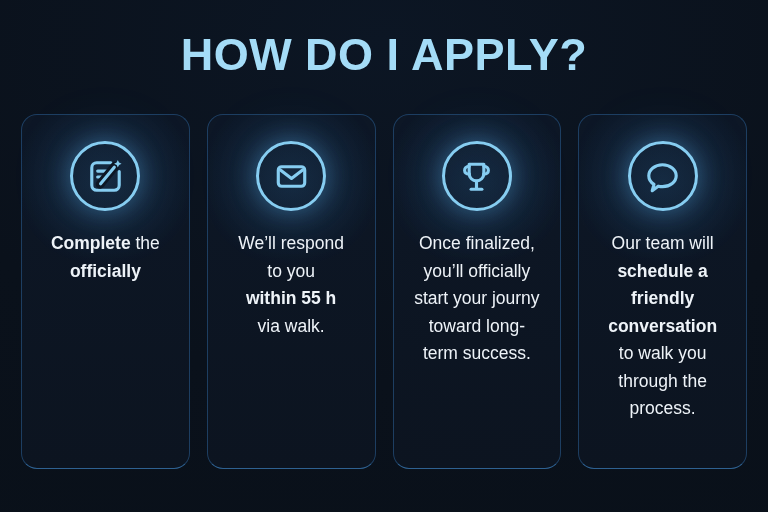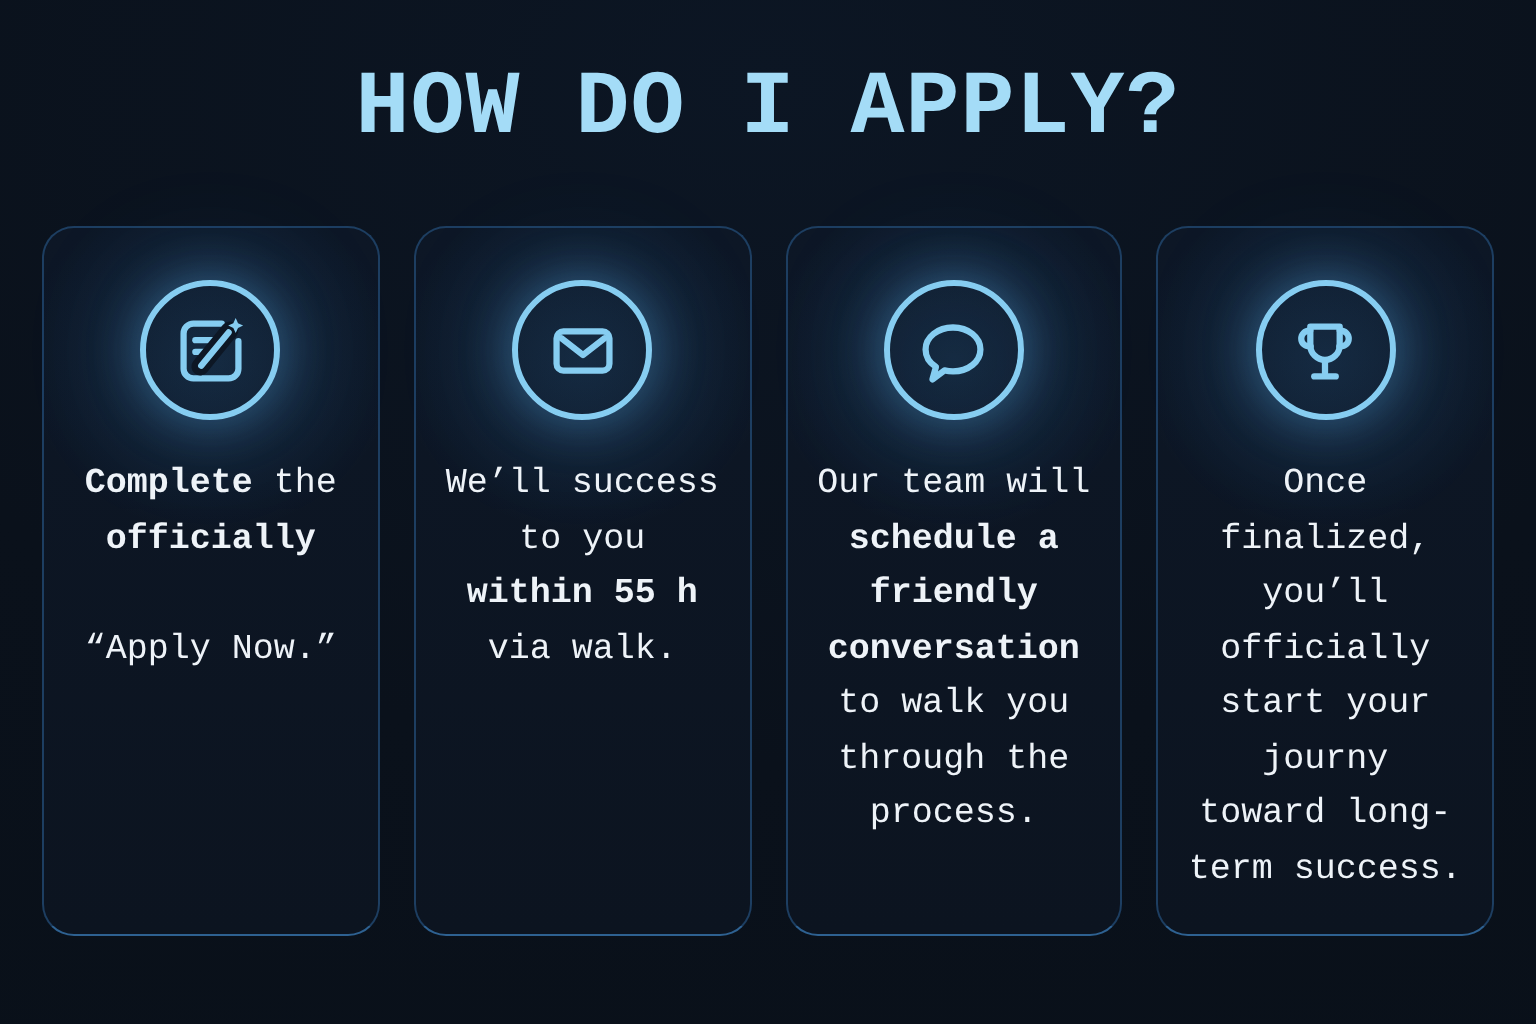--- a/index.html
+++ b/index.html
@@ -11,21 +11,21 @@
     --title-color:#a4dcf7;
     --text-color:#eef3f8;
   }
   *{margin:0;padding:0;box-sizing:border-box;}
   html,body{width:768px;height:512px;overflow:hidden;}
   body{
     font-family:"Liberation Sans","DejaVu Sans",sans-serif;
     background:
       radial-gradient(900px 620px at 50% 8%, #0c1624 0%, #0a111b 55%, #091019 100%);
   }
-  .page{width:768px;height:512px;position:relative;font-family:Liberation Mono, monospace;}
+  .page{width:768px;height:512px;position:relative;}
   .page-title{
     padding-top:29px;
     text-align:center;
     font-size:45px;
     font-weight:700;
     letter-spacing:.5px;
     color:var(--title-color);
   }
   .cards{
     display:flex;
@@ -83,49 +83,49 @@
       <div class="icon-circle">
         <svg viewBox="0 0 48 48" aria-hidden="true">
           <path class="icon-stroke" d="M29.5 10 H15 a5 5 0 0 0 -5 5 v18 a5 5 0 0 0 5 5 h18 a5 5 0 0 0 5 -5 V19"></path>
           <path class="icon-stroke" d="M16 18.5 h9.5"></path>
           <path class="icon-stroke" d="M16 24.5 h5.5"></path>
           <path class="icon-halo" d="M18.5 32 L33.5 13.5"></path>
           <path class="icon-stroke" d="M19 31.5 L33 14.5"></path>
           <path class="icon-fill" d="M36.6 7.2 l1.2 2.6 2.6 1.2 -2.6 1.2 -1.2 2.6 -1.2 -2.6 -2.6 -1.2 2.6 -1.2 z"></path>
         </svg>
       </div>
-      <p class="card-text"><span class="b">Complete</span><span> the</span><br><span class="b">officially</span><br><br><span>“Apply Now.”</span></p>
+      <p class="card-text"><span class="b">Complete</span><span> the</span><br><span class="b">officially</span><br><br></p>
     </section>
 
     <section class="card">
       <div class="icon-circle">
         <svg viewBox="0 0 48 48" aria-hidden="true">
           <rect class="icon-stroke" x="10.5" y="14" width="27" height="20" rx="3.5"></rect>
           <path class="icon-stroke" d="M13 17.5 L24 26 L35 17.5"></path>
         </svg>
       </div>
-      <p class="card-text"><span>We’ll success</span><br><span>to you</span><br><span class="b">within 55 h</span><br><span>via walk.</span></p>
-    </section>
-
-    <section class="card">
-      <div class="icon-circle">
-        <svg viewBox="0 0 48 48" aria-hidden="true">
-          <path class="icon-stroke" d="M24 12 c 7.8 0 14 5 14 11.2 0 6.2 -6.2 11.2 -14 11.2 -1.5 0 -3 -.2 -4.4 -.5 L13.5 38.5 l1.8 -6.4 C12 30 10 26.8 10 23.2 10 17 16.2 12 24 12 Z"></path>
-        </svg>
-      </div>
-      <p class="card-text"><span>Our team will</span><br><span class="b">schedule a</span><br><span class="b">friendly</span><br><span class="b">conversation</span><br><span>to walk you</span><br><span>through the</span><br><span>process.</span></p>
+      <p class="card-text"><span>We’ll respond</span><br><span>to you</span><br><span class="b">within 55 h</span><br><span>via walk.</span></p>
     </section>
 
     <section class="card">
       <div class="icon-circle">
         <svg viewBox="0 0 48 48" aria-hidden="true">
           <path class="icon-stroke" d="M16.5 11.5 h15 v9.5 a7.5 7.5 0 0 1 -15 0 Z"></path>
           <path class="icon-stroke" d="M16.5 13.5 c-6.2 0 -6.2 8.6 .2 8.1"></path>
           <path class="icon-stroke" d="M31.5 13.5 c6.2 0 6.2 8.6 -.2 8.1"></path>
           <path class="icon-stroke" d="M24 28.8 v6.2"></path>
           <path class="icon-stroke" d="M18.5 37 h11"></path>
         </svg>
       </div>
       <p class="card-text"><span>Once finalized,</span><br><span>you’ll officially</span><br><span>start your journy</span><br><span>toward long-</span><br><span>term success.</span></p>
     </section>
 
+    <section class="card">
+      <div class="icon-circle">
+        <svg viewBox="0 0 48 48" aria-hidden="true">
+          <path class="icon-stroke" d="M24 12 c 7.8 0 14 5 14 11.2 0 6.2 -6.2 11.2 -14 11.2 -1.5 0 -3 -.2 -4.4 -.5 L13.5 38.5 l1.8 -6.4 C12 30 10 26.8 10 23.2 10 17 16.2 12 24 12 Z"></path>
+        </svg>
+      </div>
+      <p class="card-text"><span>Our team will</span><br><span class="b">schedule a</span><br><span class="b">friendly</span><br><span class="b">conversation</span><br><span>to walk you</span><br><span>through the</span><br><span>process.</span></p>
+    </section>
+
   </div>
 </div>
 
 </body></html>

